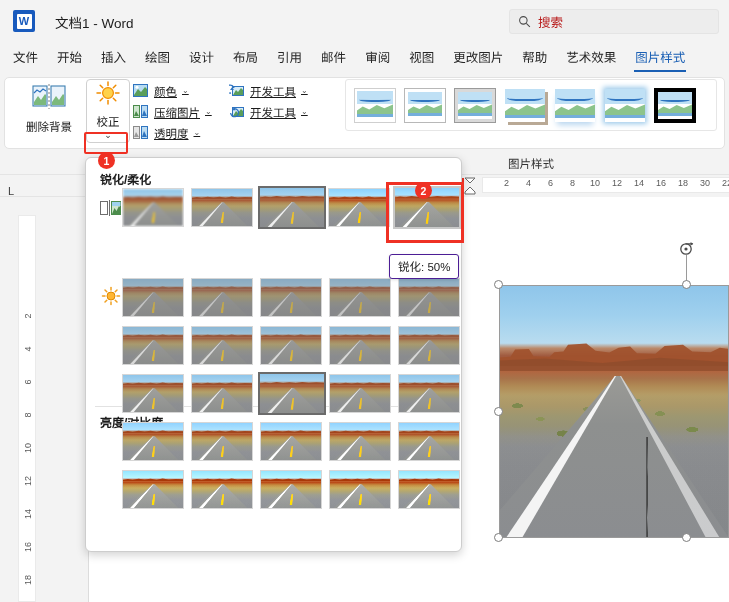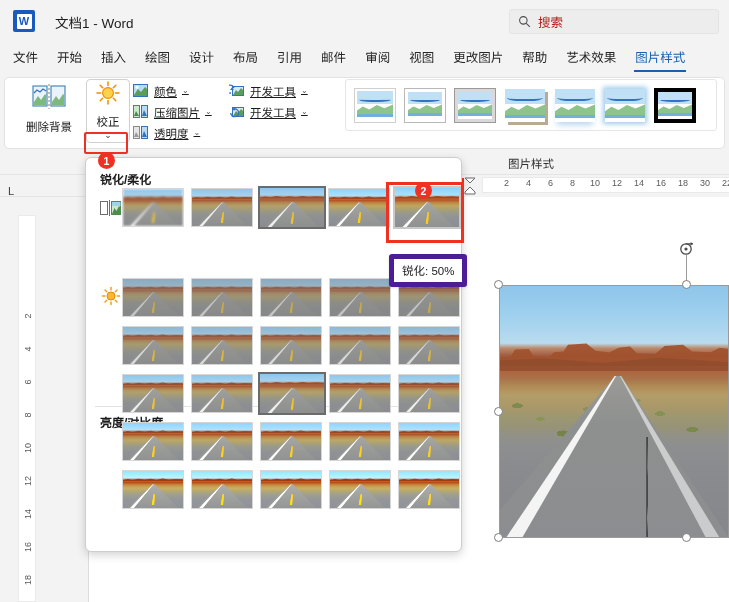--- a/index.html
+++ b/index.html
@@ -402,21 +402,21 @@
     position: absolute; left: 386px; top: 182px;
     width: 78px; height: 61px;
     border: 3px solid #ef3124;
     z-index: 58; pointer-events: none;
   }
 
   .tooltip {
     position: absolute; left: 389px; top: 254px;
     padding: 3px 8px 4px 8px;
     background: #ffffff;
-    border: 5px solid #4c1d95;
+    border: 1px solid #4c1d95;
     border-radius: 3px;
     font-size: 11.5px; color: #1b1b1b;
     white-space: nowrap;
     z-index: 62;
     box-shadow: 0 1px 3px rgba(0,0,0,.12);
   }
 
   .dd-divider {
     position: absolute; left: 9px; right: 9px; height: 1px; background: #e2e2e2;
   }

